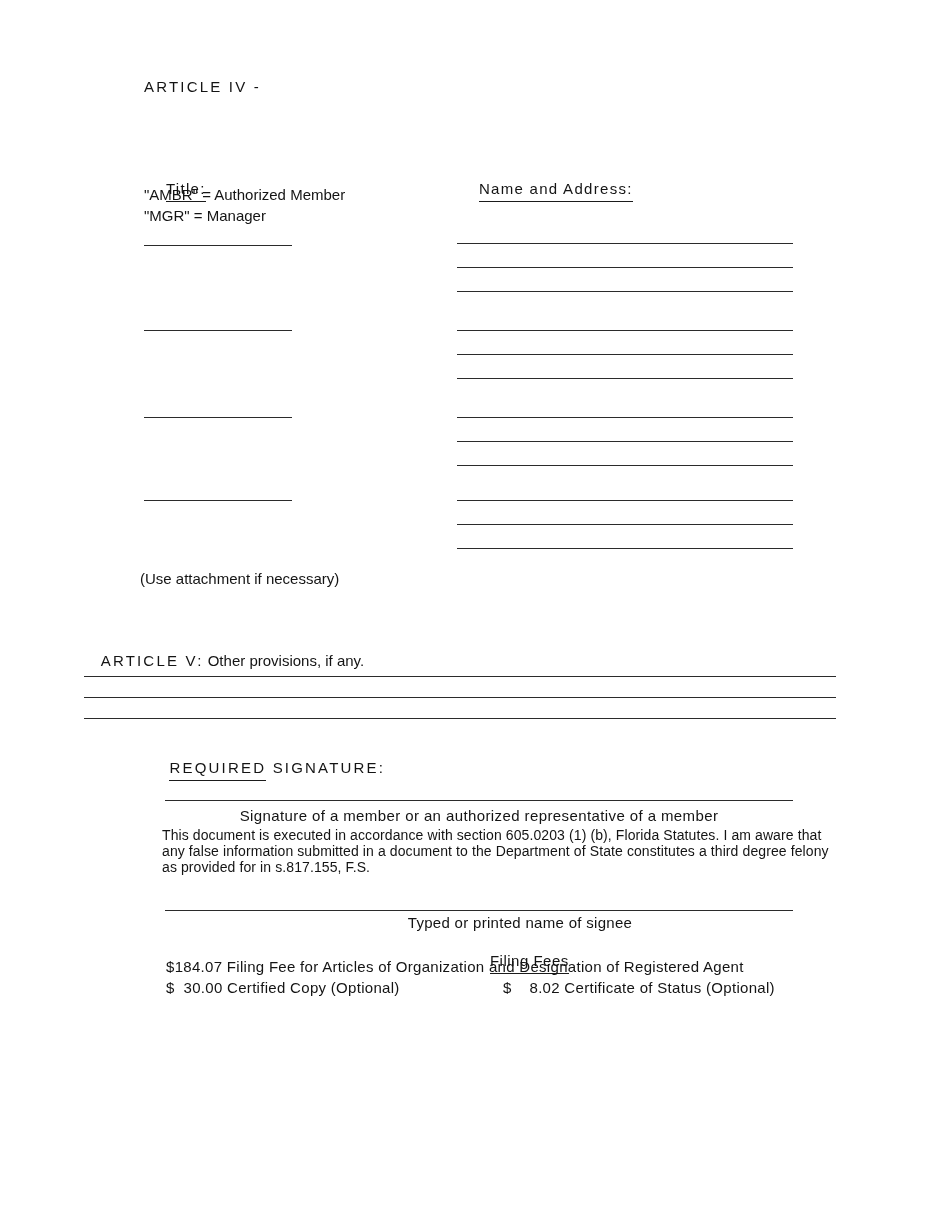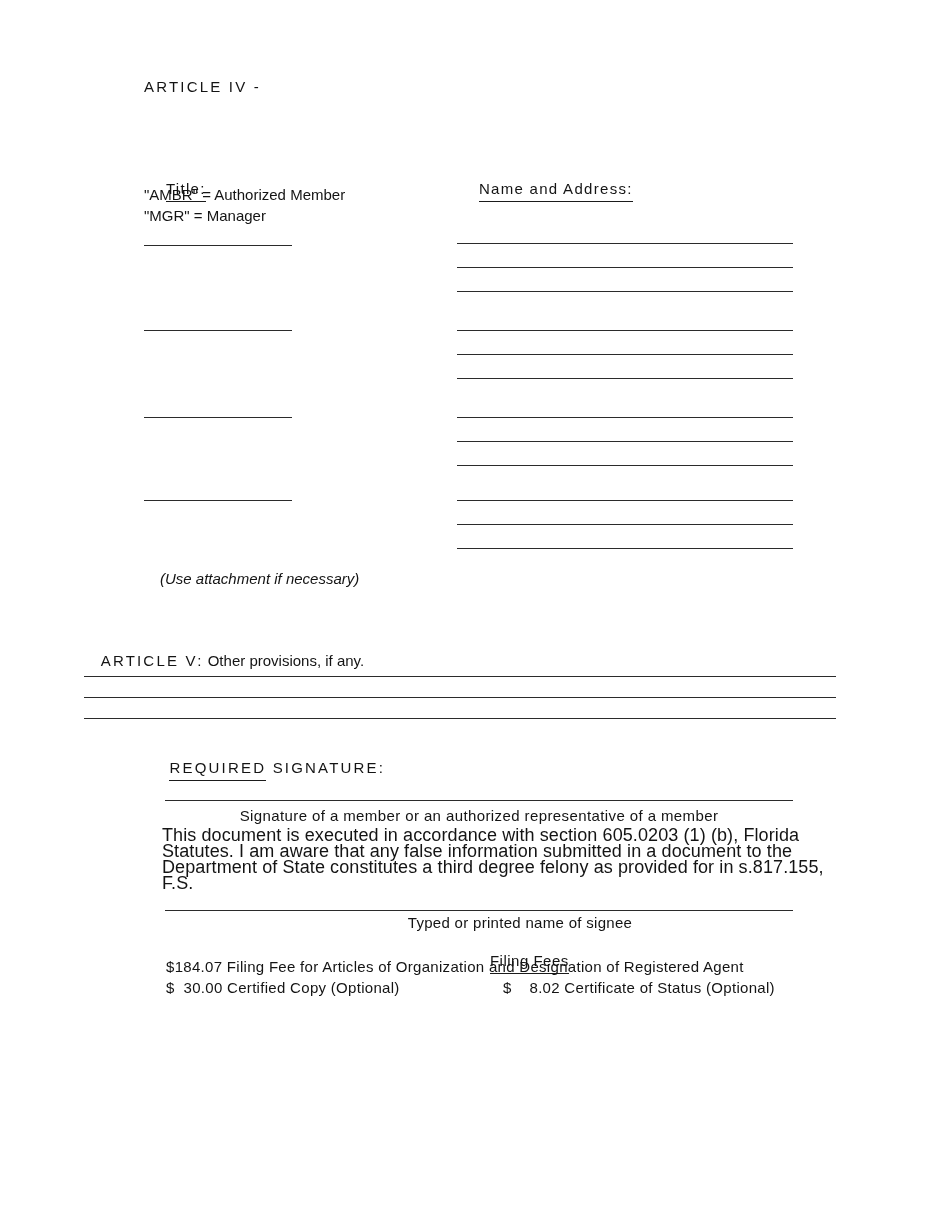--- a/index.html
+++ b/index.html
@@ -25,21 +25,21 @@
     position: absolute;
     height: 0;
     border-top: 1.4px solid #2b2b2b;
   }
   .rule {
     position: absolute;
     height: 0;
     border-top: 1.2px solid #2b2b2b;
   }
   .legal {
-    font-size: 18px;
+    font-size: 14px;
     line-height: 16px;
     letter-spacing: 0.1px;
   }
   .center { text-align: center; }
   .fee { letter-spacing: 0.3px; }
 </style>
 </head>
 <body>
 
 <div class="page">
@@ -69,21 +69,21 @@
   <div class="blank" style="left:144px; top:417px; width:148px;"></div>
   <div class="blank" style="left:457px; top:417px; width:336px;"></div>
   <div class="blank" style="left:457px; top:441px; width:336px;"></div>
   <div class="blank" style="left:457px; top:465px; width:336px;"></div>
 
   <div class="blank" style="left:144px; top:500px; width:148px;"></div>
   <div class="blank" style="left:457px; top:500px; width:336px;"></div>
   <div class="blank" style="left:457px; top:524px; width:336px;"></div>
   <div class="blank" style="left:457px; top:548px; width:336px;"></div>
 
-  <div class="abs" style="left:160px; top:570px;font-style:italic;">(Use attachment if necessary)</div>
+  <div class="abs" style="left:140px; top:570px;">(Use attachment if necessary)</div>
 
   <div class="abs" style="left:84px; top:635px;">
     <span class="heading">ARTICLE V:</span><span> Other provisions, if any.</span>
   </div>
 
   <div class="rule" style="left:84px; top:676px; width:752px;"></div>
   <div class="rule" style="left:84px; top:697px; width:752px;"></div>
   <div class="rule" style="left:84px; top:718px; width:752px;"></div>
 
   <div class="abs heading" style="left:144px; top:742px;">

